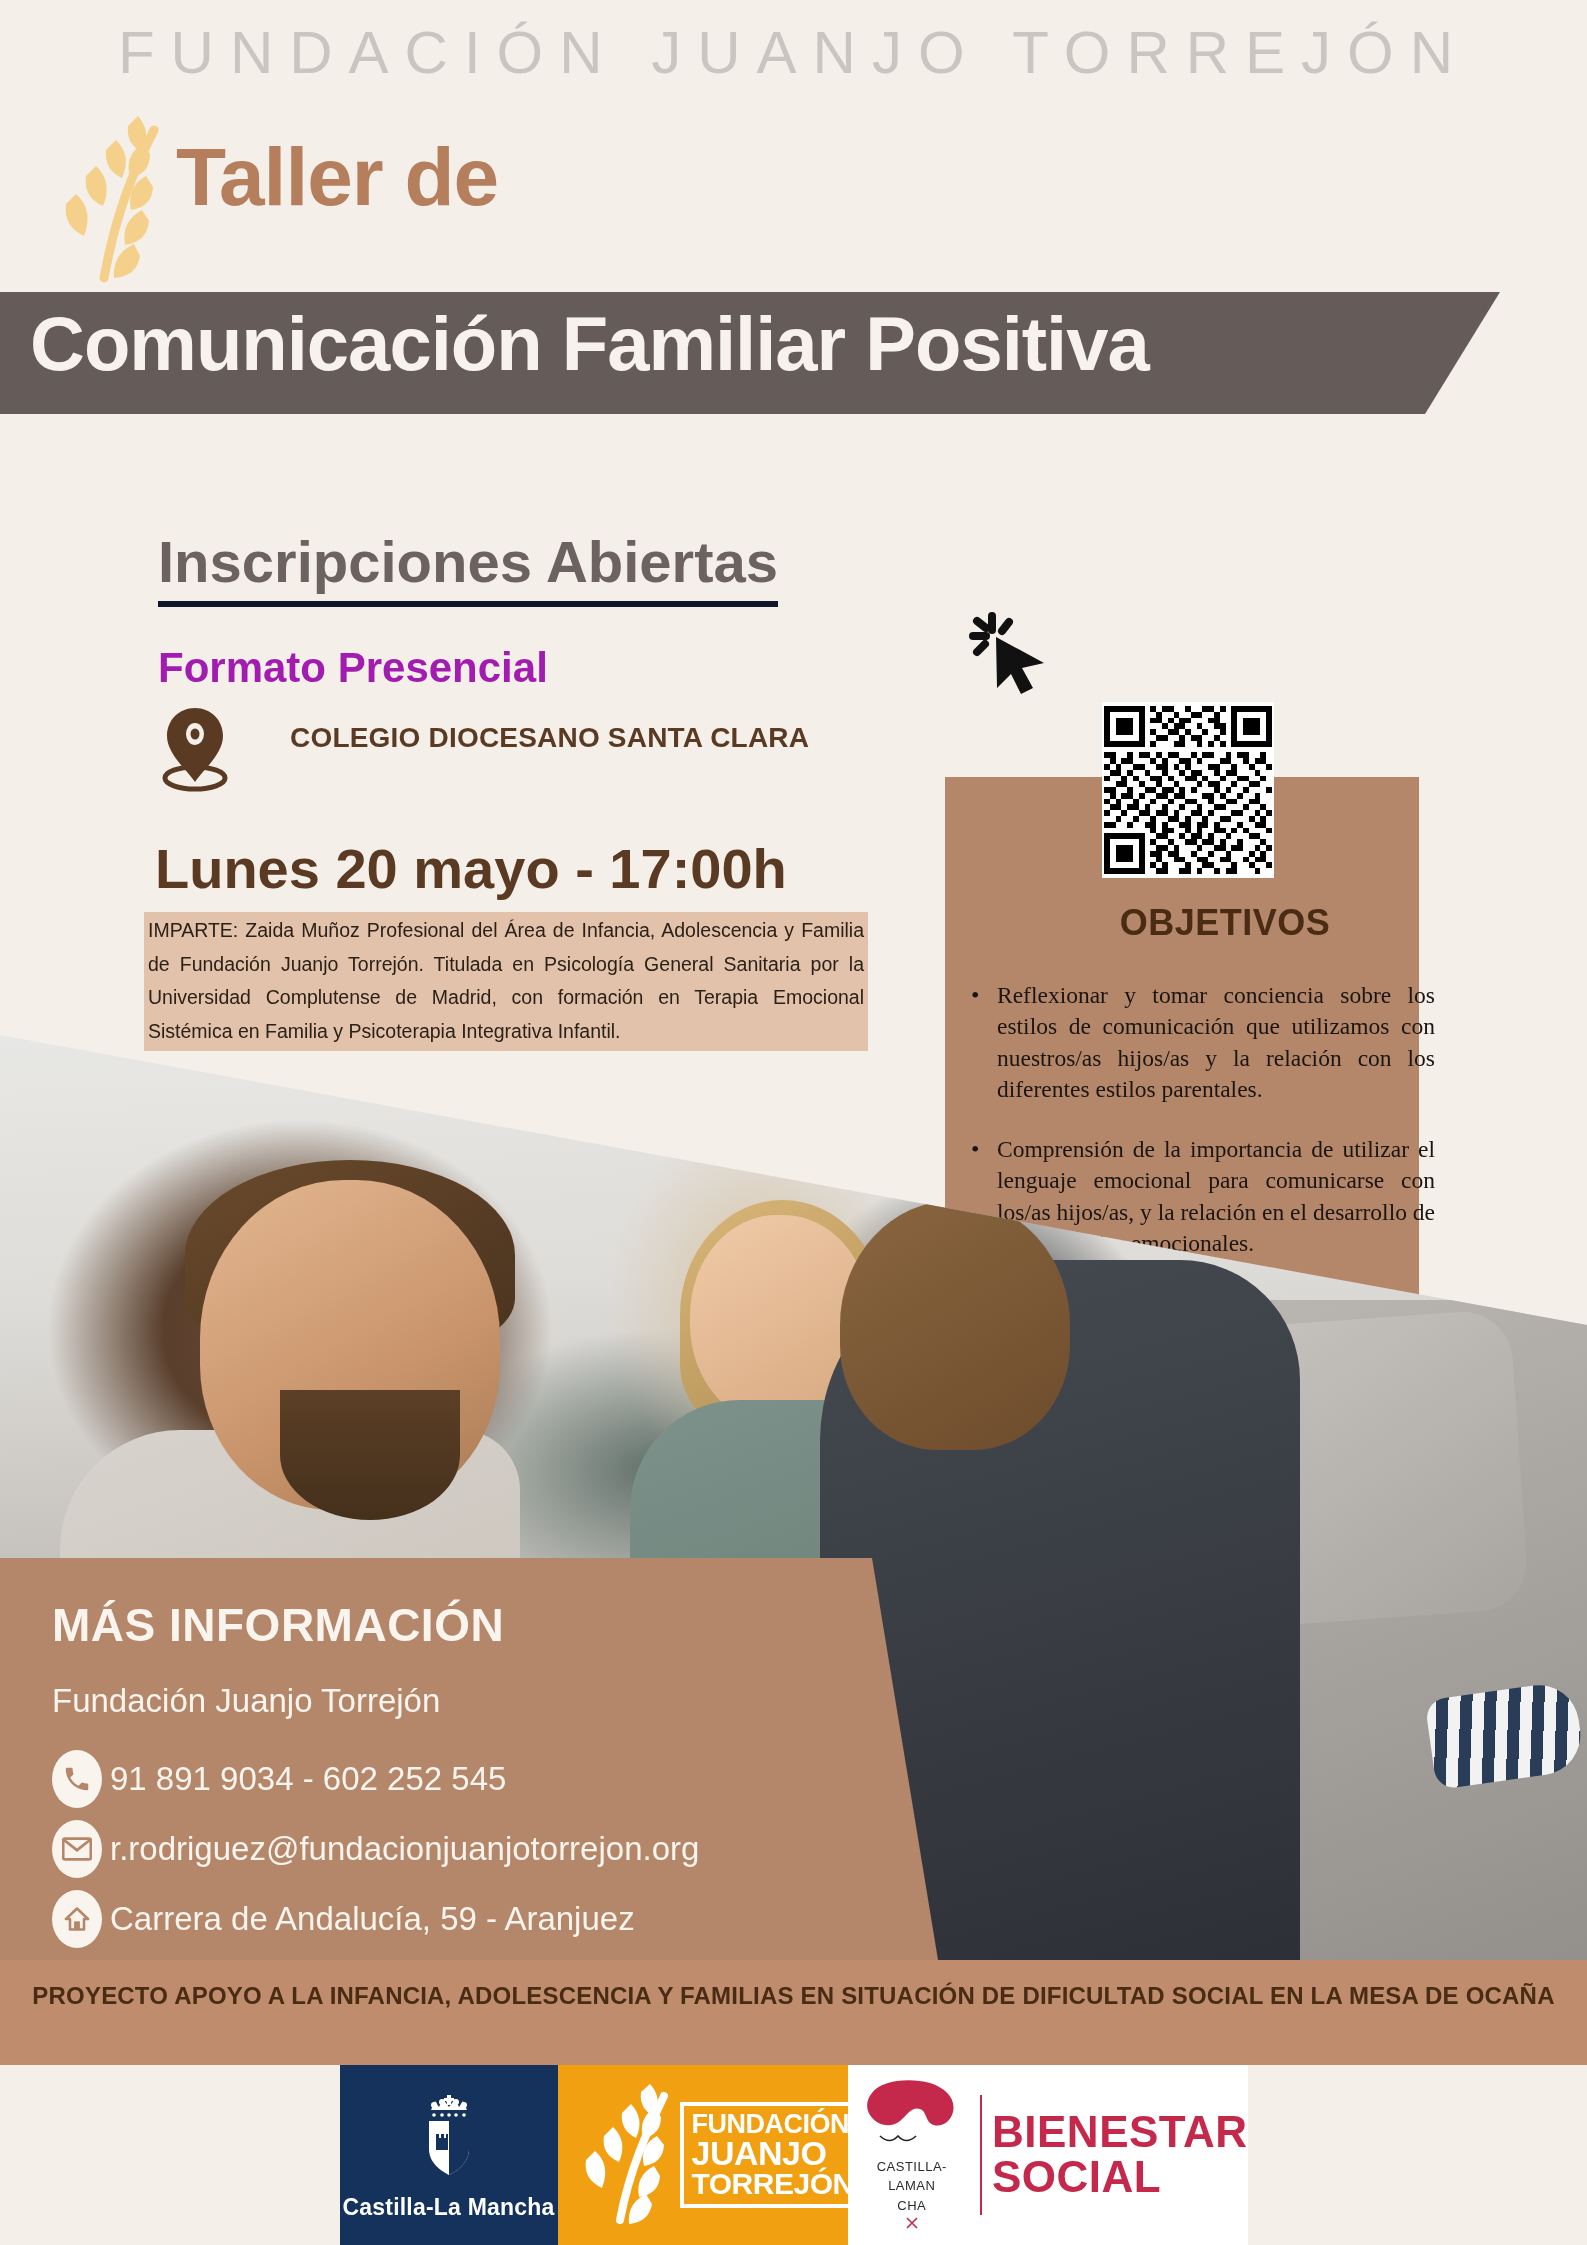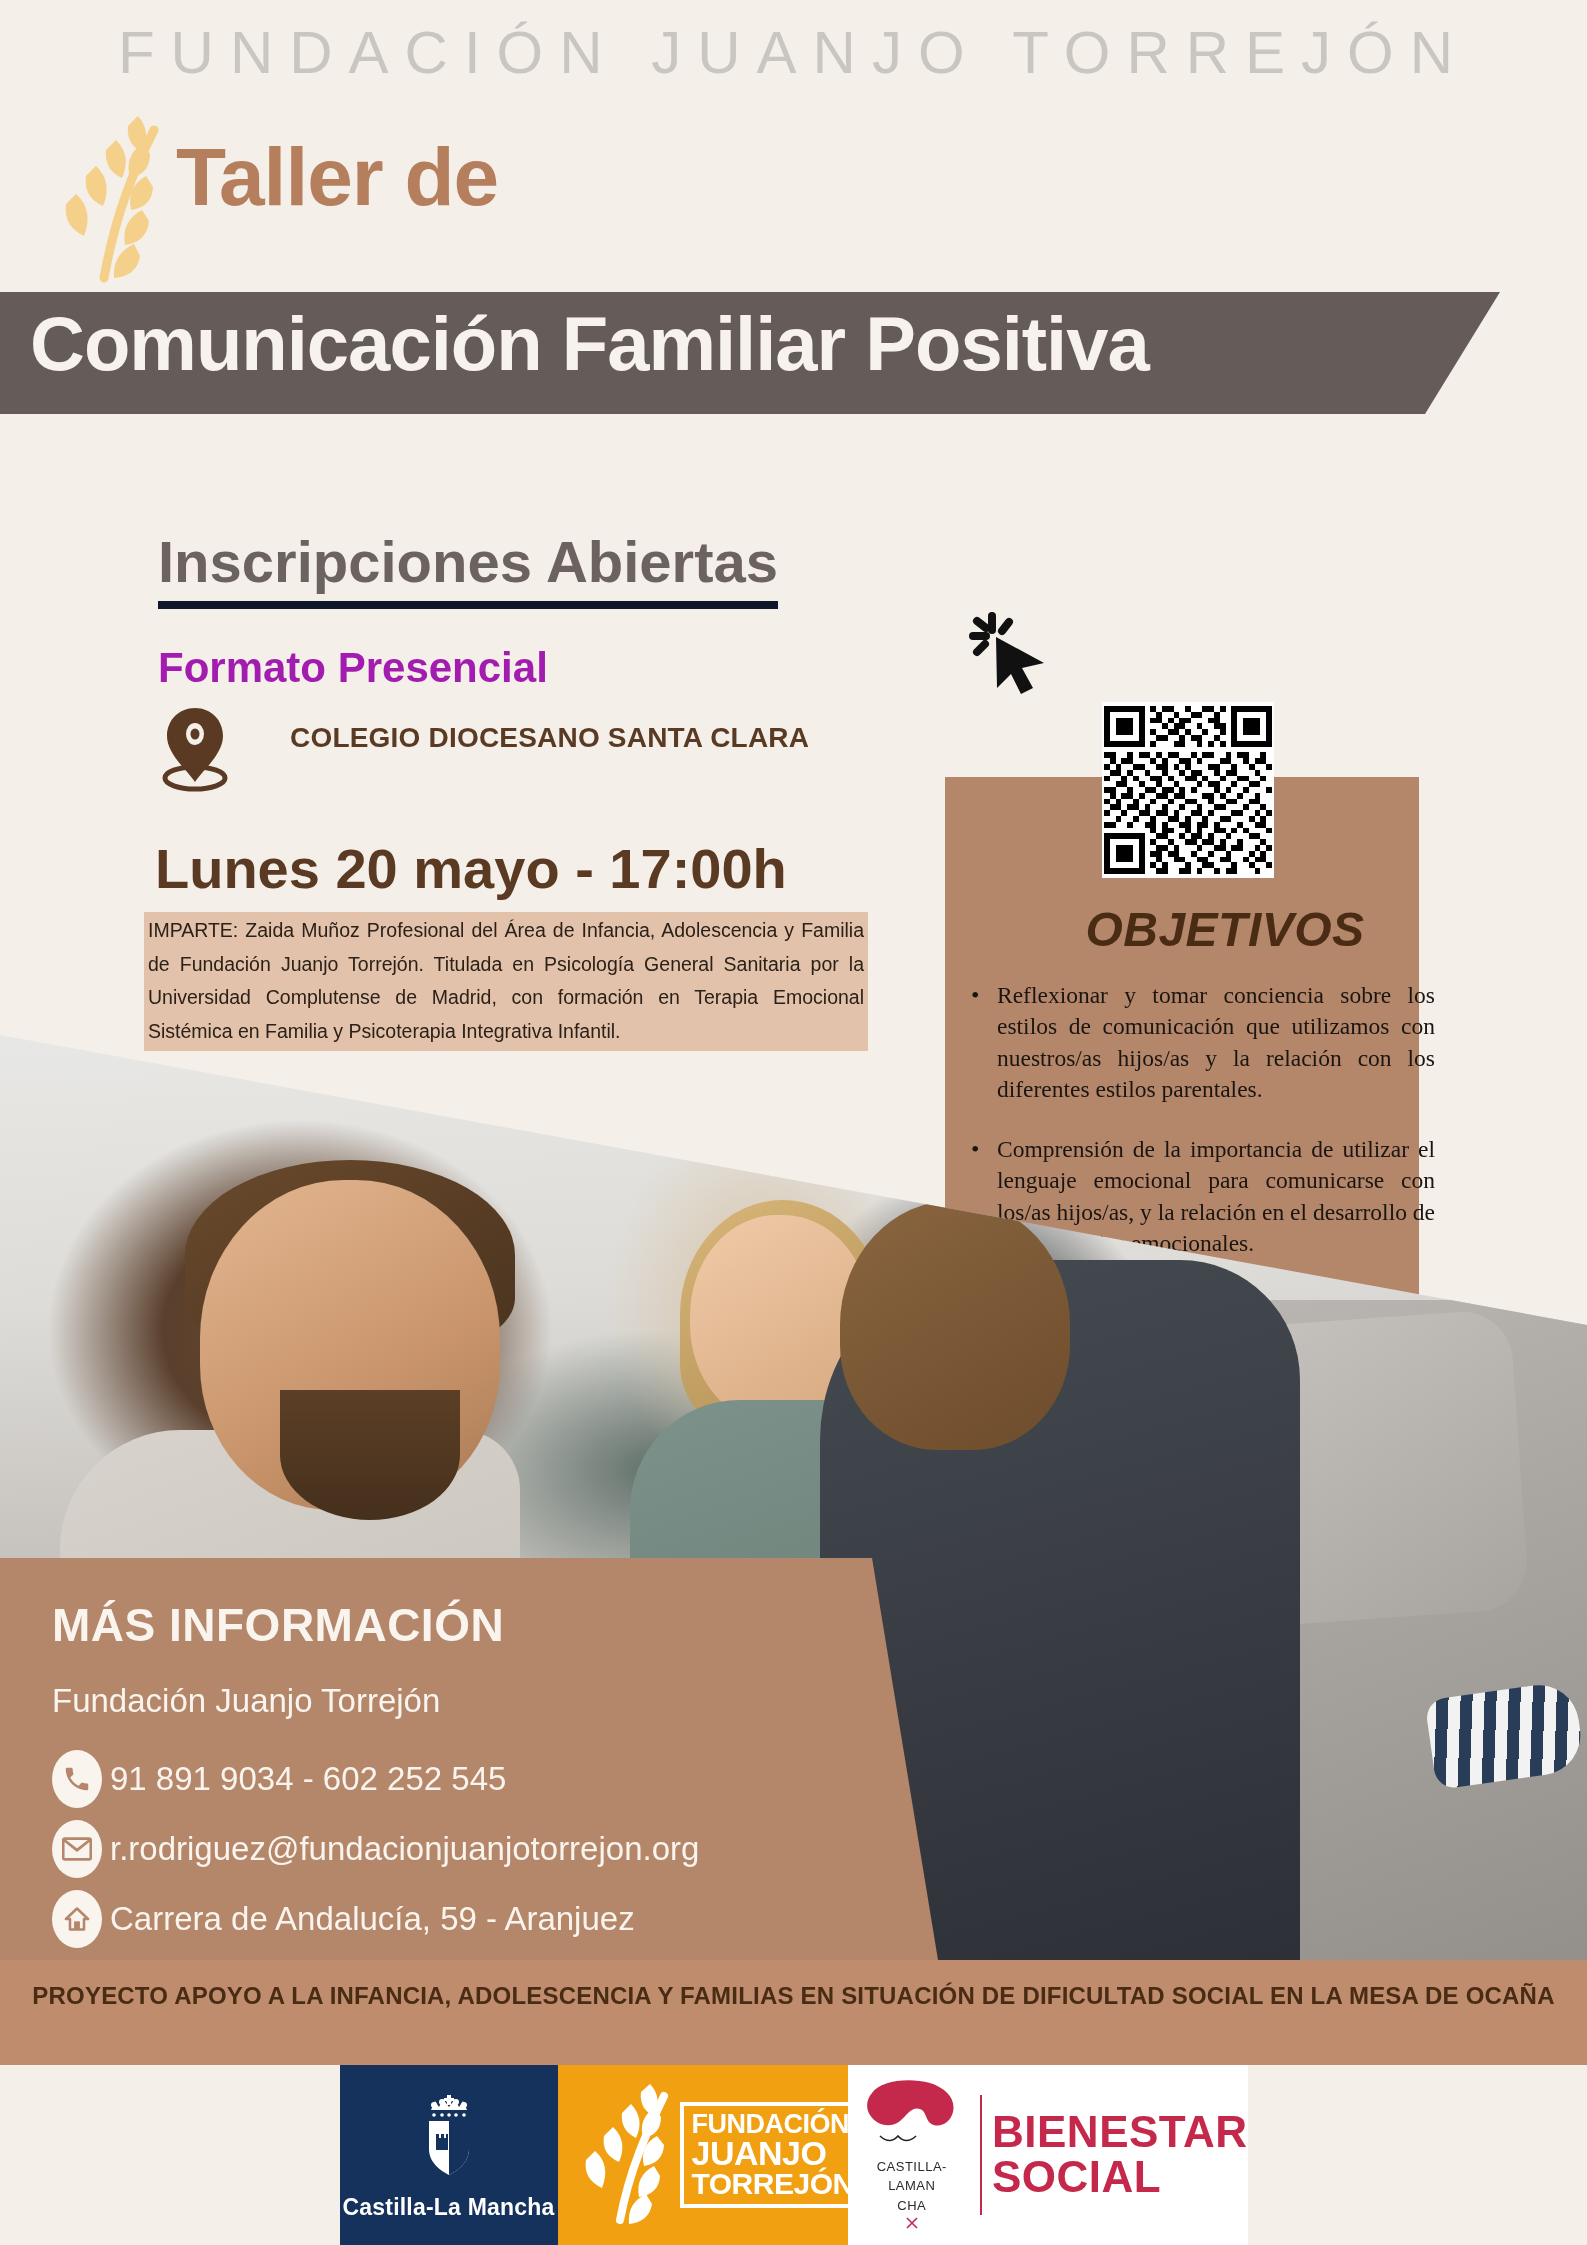--- a/index.html
+++ b/index.html
@@ -64,21 +64,21 @@
     white-space: nowrap;
   }
 
   
   .inscripciones {
     position: absolute;
     left: 158px; top: 528px;
     font-size: 58px;
     font-weight: bold;
     color: #6c6360;
-    border-bottom: 8px solid #0f172a;
+    border-bottom: 6px solid #0f172a;
     padding-bottom: 6px;
     white-space: nowrap;
   }
 
   .formato {
     position: absolute;
     left: 158px; top: 644px;
     font-size: 42px;
     font-weight: bold;
     color: #a21caf;
@@ -147,25 +147,24 @@
     padding: 2px;
     box-sizing: border-box;
   }
   .qr svg { display:block; width:100%; height:100%; }
 
   .objetivos-title {
     position: absolute;
     left: 945px; top: 902px;
     width: 560px;
     text-align: center;
-    font-size: 48px;
+    font-size: 36px;
     font-weight: bold;
     color: #4a2c14;
     letter-spacing: 0.5px;
-    font-style: italic;
   }
 
   .objetivos-list {
     position: absolute;
     left: 965px; top: 980px;
     width: 438px;
     margin: 0;
     padding: 0 0 0 32px;
     list-style: none;
     font-family: "Liberation Serif", serif;

